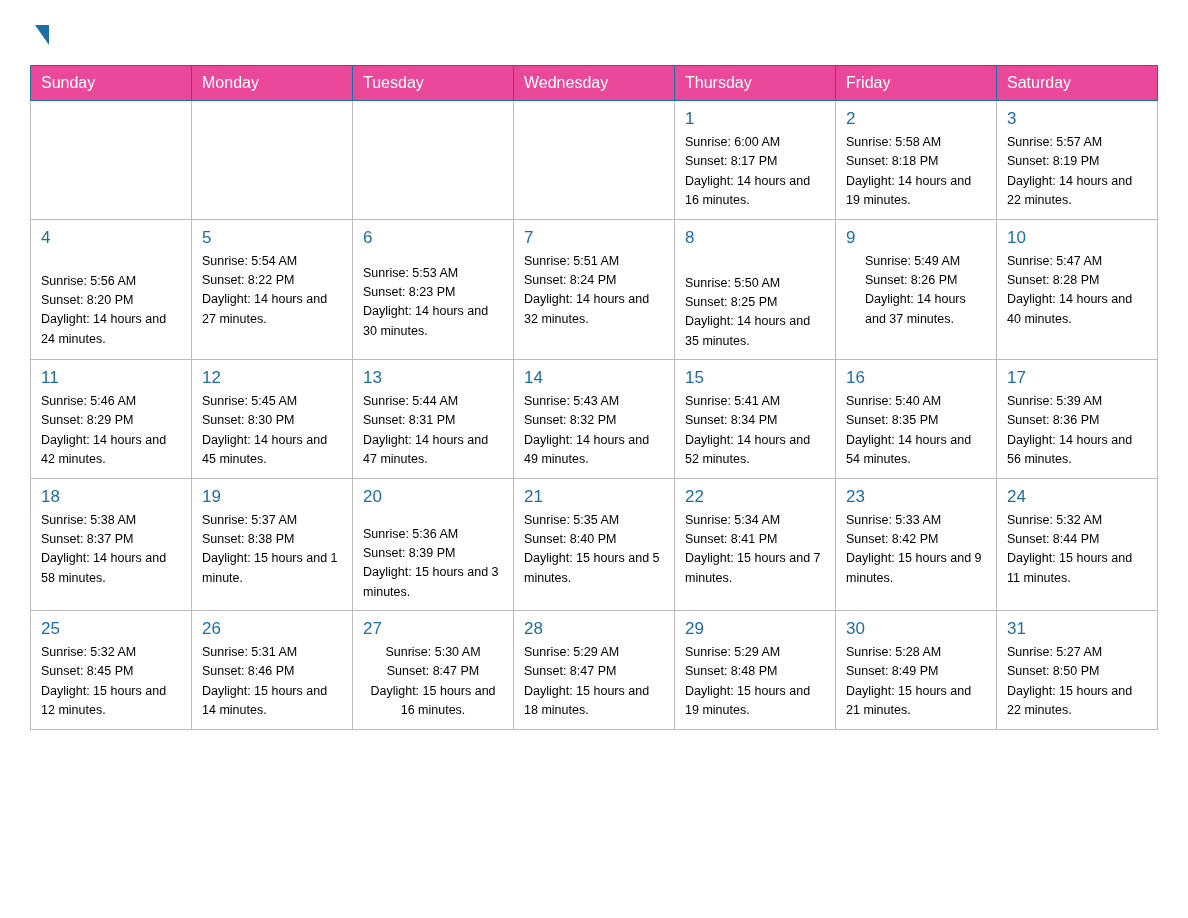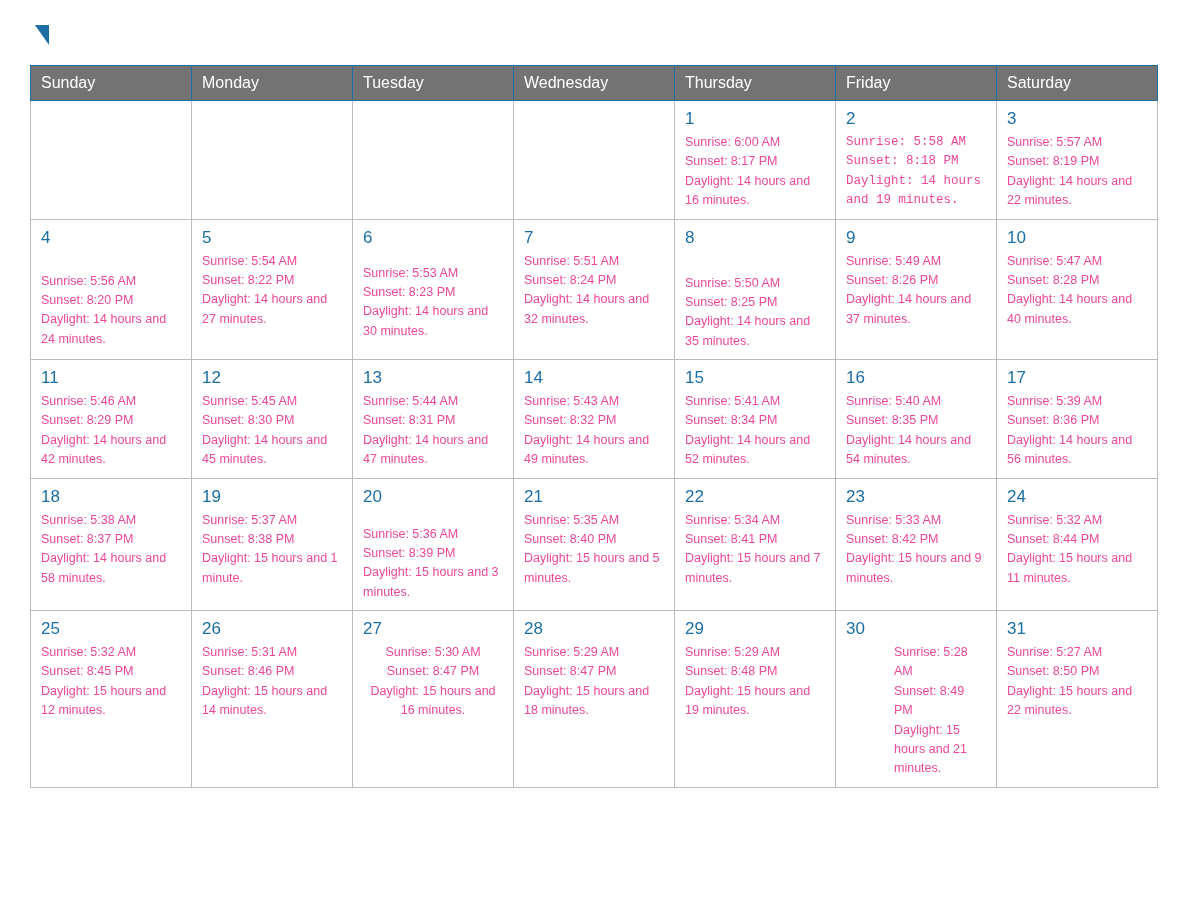--- a/index.html
+++ b/index.html
@@ -60,21 +60,21 @@
       font-size: 20px;
       color: #444;
       margin-top: 4px;
     }
     .calendar {
       width: 100%;
       border-collapse: collapse;
       border: 1px solid #aaa;
     }
     .calendar th {
-      background-color: #737373;
+      background-color: #ec4899;
       color: #fff;
       font-size: 16px;
       font-weight: normal;
       padding: 8px 10px;
       text-align: left;
       border: 1px solid #1c6ea4;
     }
     .calendar td {
       vertical-align: top;
       border: 1px solid #bbb;
@@ -87,21 +87,21 @@
     .day-number {
       font-size: 17px;
       color: #1c6ea4;
       font-weight: normal;
       display: block;
       margin-bottom: 4px;
     }
     .day-info {
       font-size: 12.5px;
       line-height: 1.55;
-      color: #ec4899;
+      color: #000000;
     }
     .empty-cell {
       background: #fff;
     }
     tr.week-row td {
       height: 105px;
     }
   </style>
 </head>
 <body>
@@ -139,21 +139,21 @@
         <td class="empty-cell"></td>
         <td class="empty-cell"></td>
         <td>
           <span class="day-number">1</span>
           <div class="day-info" style="white-space: pre-line;">Sunrise: 6:00 AM
 Sunset: 8:17 PM
 Daylight: 14 hours and 16 minutes.</div>
         </td>
         <td>
           <span class="day-number">2</span>
-          <div class="day-info" style="white-space: pre-line; font-family: Liberation Mono, monospace;">Sunrise: 5:58 AM
+          <div class="day-info" style="white-space: pre-line;">Sunrise: 5:58 AM
 Sunset: 8:18 PM
 Daylight: 14 hours and 19 minutes.</div>
         </td>
         <td>
           <span class="day-number">3</span>
           <div class="day-info" style="white-space: pre-line;">Sunrise: 5:57 AM
 Sunset: 8:19 PM
 Daylight: 14 hours and 22 minutes.</div>
         </td>
       </tr>
@@ -183,21 +183,21 @@
 Daylight: 14 hours and 32 minutes.</div>
         </td>
         <td>
           <span class="day-number">8</span>
           <div class="day-info" style="white-space: pre-line; margin-top: 26px;">Sunrise: 5:50 AM
 Sunset: 8:25 PM
 Daylight: 14 hours and 35 minutes.</div>
         </td>
         <td>
           <span class="day-number">9</span>
-          <div class="day-info" style="white-space: pre-line;">Sunrise: 5:49 AM
+          <div class="day-info" style="white-space: pre-line; margin-left: 19px;">Sunrise: 5:49 AM
 Sunset: 8:26 PM
 Daylight: 14 hours and 37 minutes.</div>
         </td>
         <td>
           <span class="day-number">10</span>
           <div class="day-info" style="white-space: pre-line;">Sunrise: 5:47 AM
 Sunset: 8:28 PM
 Daylight: 14 hours and 40 minutes.</div>
         </td>
       </tr>
@@ -315,21 +315,21 @@
 Daylight: 15 hours and 18 minutes.</div>
         </td>
         <td>
           <span class="day-number">29</span>
           <div class="day-info" style="white-space: pre-line;">Sunrise: 5:29 AM
 Sunset: 8:48 PM
 Daylight: 15 hours and 19 minutes.</div>
         </td>
         <td>
           <span class="day-number">30</span>
-          <div class="day-info" style="white-space: pre-line; margin-left: 48px;">Sunrise: 5:28 AM
+          <div class="day-info" style="white-space: pre-line;">Sunrise: 5:28 AM
 Sunset: 8:49 PM
 Daylight: 15 hours and 21 minutes.</div>
         </td>
         <td>
           <span class="day-number">31</span>
           <div class="day-info" style="white-space: pre-line;">Sunrise: 5:27 AM
 Sunset: 8:50 PM
 Daylight: 15 hours and 22 minutes.</div>
         </td>
       </tr>

